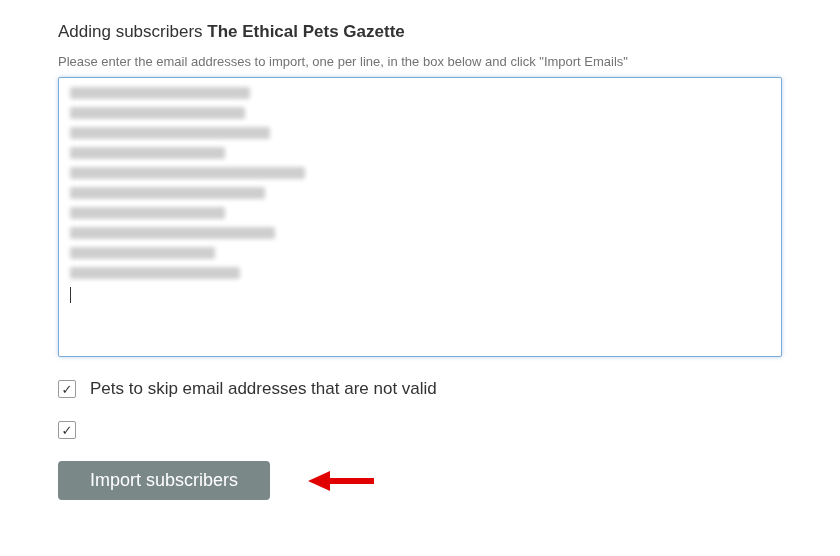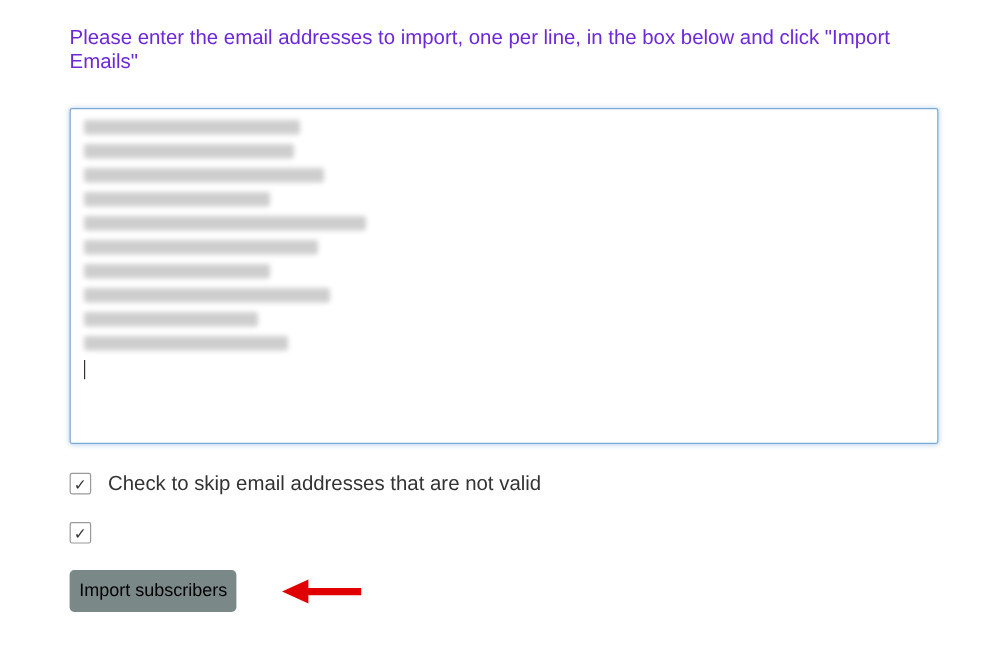--- a/index.html
+++ b/index.html
@@ -17,24 +17,24 @@
     padding: 22px 58px 20px 58px;
     box-sizing: border-box;
   }
   .heading {
     font-size: 17px;
     margin-bottom: 12px;
   }
   .heading .light { font-weight: 400; }
   .heading .bold { font-weight: 700; }
   .instructions {
-    font-size: 17px;
+    font-size: 13px;
     font-weight: 400;
-    margin-bottom: 28px;
-    color: #6d28d9;
+    margin-bottom: 8px;
+    color: #737373;
   }
   .textarea-wrap {
     position: relative;
   }
   textarea.email-box {
     width: 100%;
     box-sizing: border-box;
     height: 280px;
     border: 1px solid #7aaad6;
     outline: none;
@@ -95,40 +95,43 @@
     font-size: 17px;
     color: #333;
   }
   .actions {
     display: flex;
     align-items: center;
     margin-top: 6px;
   }
   button.import-btn {
     background: #7b8888;
-    color: #000000;
+    color: #ffffff;
     border: none;
     border-radius: 4px;
-    padding: 9px 8px;
-    font-size: 15px;
+    padding: 9px 32px;
+    font-size: 18px;
     font-family: inherit;
     cursor: pointer;
   }
   .arrow {
     margin-left: 36px;
     display: flex;
     align-items: center;
   }
   .arrow svg { display: block; }
 </style>
 </head>
 <body>
 
 <div class="page">
 
+  <div class="heading">
+    <span class="light">Adding subscribers </span><span class="bold">The Ethical Pets Gazette</span>
+  </div>
 
   <div class="instructions">Please enter the email addresses to import, one per line, in the box below and click "Import Emails"</div>
 
   <div class="textarea-wrap">
     <textarea class="email-box" placeholder="" style=""></textarea>
     <div class="blur-overlay" id="blur-overlay">
         <div class="blur-line" style="width: 180px;"></div>
         <div class="blur-line" style="width: 175px;"></div>
         <div class="blur-line" style="width: 200px;"></div>
         <div class="blur-line" style="width: 155px;"></div>
@@ -138,21 +141,21 @@
         <div class="blur-line" style="width: 205px;"></div>
         <div class="blur-line" style="width: 145px;"></div>
         <div class="blur-line" style="width: 170px;"></div>
         <div class="caret"></div>
       </div>
   </div>
 
   <div class="options">
     <div class="option-row">
       <div class="checkbox" id="cb-skip">✓</div>
-      <div class="option-label">Check to skip email addresses that are not valid</div>
+      <div class="option-label">Pets to skip email addresses that are not valid</div>
     </div>
 
     <div class="option-row">
       <div class="checkbox" id="cb-confirm">✓</div>
     </div>
   </div>
 
   <div class="actions">
     <button class="import-btn">Import subscribers</button>
     <div class="arrow">

